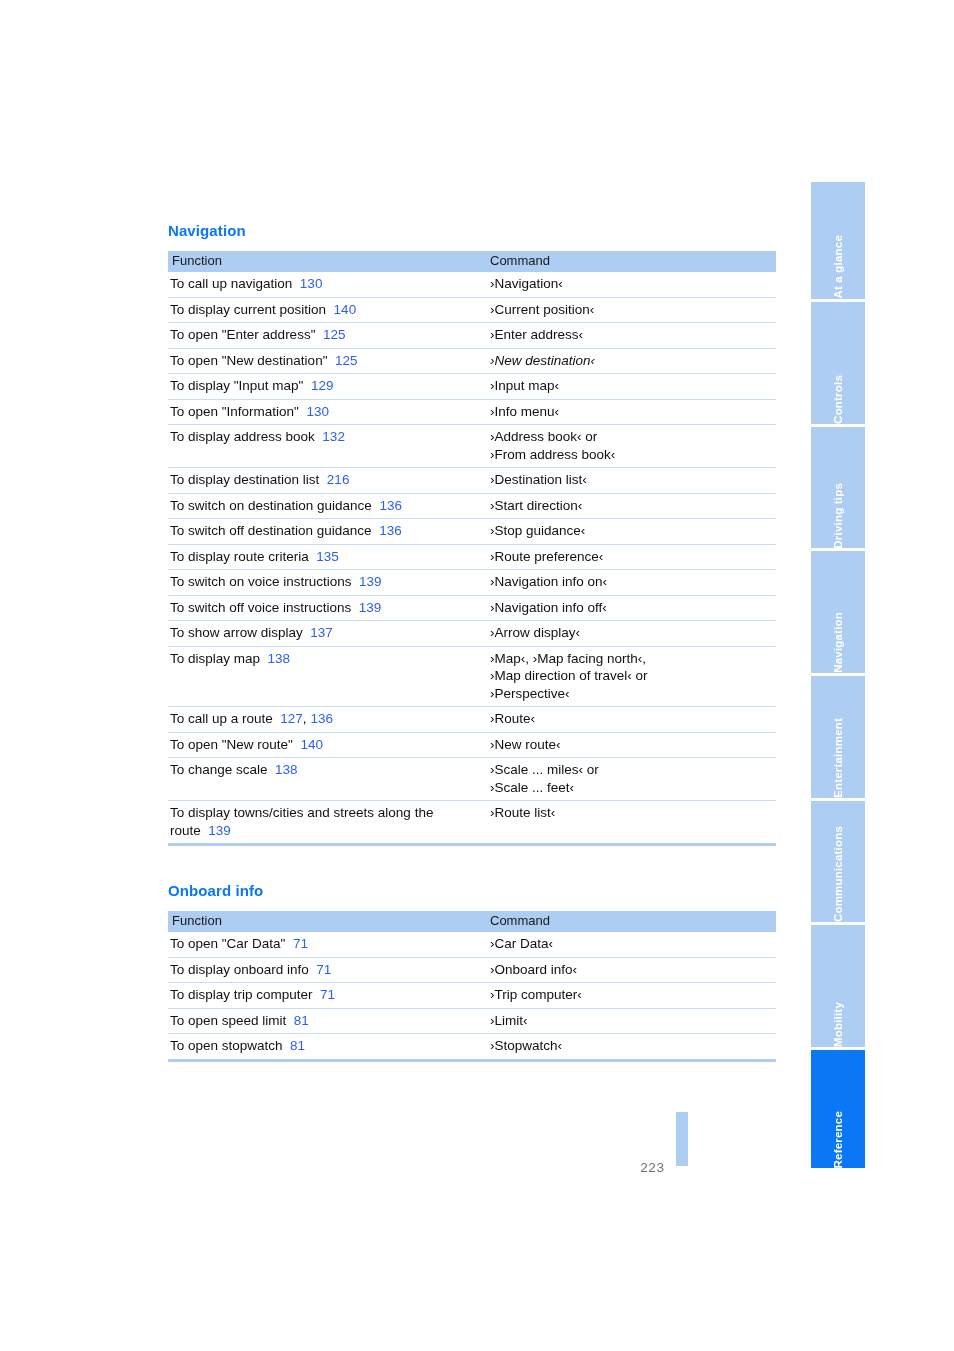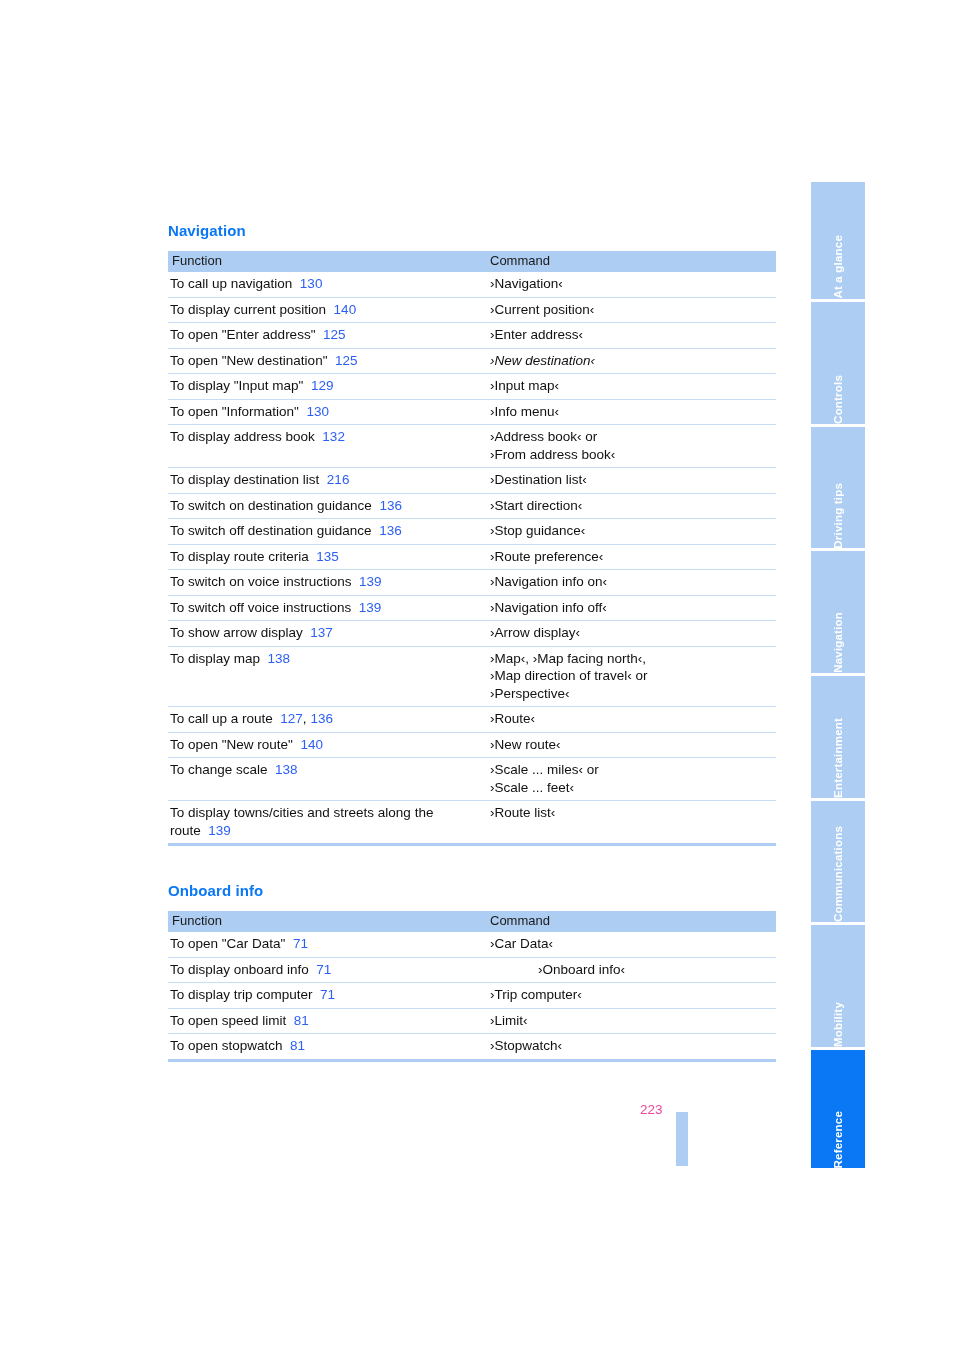--- a/index.html
+++ b/index.html
@@ -99,24 +99,24 @@
     background: #aecdf2;
     margin-top: 0px;
   }
 
   .block-gap { height: 20px; }
 
   
   #page-number {
     position: absolute;
     left: 640px;
-    top: 1102px;
+    top: 1161px;
     font-size: 13.5px;
-    color: #ec4899;
-    font-family: Liberation Sans, sans-serif;
+    color: #737373;
+    font-family: Liberation Mono, monospace;
   }
   #page-marker {
     position: absolute;
     left: 676px;
     top: 1112px;
     width: 12px;
     height: 54px;
     background: #aecdf2;
   }
 
@@ -274,21 +274,21 @@
             <th class="cmd-head">Command</th>
           </tr>
         </thead>
         <tbody>
           <tr>
             <td class="func-cell"><span>To open "Car Data"</span>&nbsp;&nbsp;<span class="pageref">71</span></td>
             <td class="cmd-cell"><span style="white-space: pre-line;">›Car Data‹</span></td>
           </tr>
           <tr>
             <td class="func-cell"><span>To display onboard info</span>&nbsp;&nbsp;<span class="pageref">71</span></td>
-            <td class="cmd-cell"><span style="white-space: pre-line; margin-left: 48px;">›Onboard info‹</span></td>
+            <td class="cmd-cell"><span style="white-space: pre-line;">›Onboard info‹</span></td>
           </tr>
           <tr>
             <td class="func-cell"><span>To display trip computer</span>&nbsp;&nbsp;<span class="pageref">71</span></td>
             <td class="cmd-cell"><span style="white-space: pre-line;">›Trip computer‹</span></td>
           </tr>
           <tr>
             <td class="func-cell"><span>To open speed limit</span>&nbsp;&nbsp;<span class="pageref">81</span></td>
             <td class="cmd-cell"><span style="white-space: pre-line;">›Limit‹</span></td>
           </tr>
           <tr>

